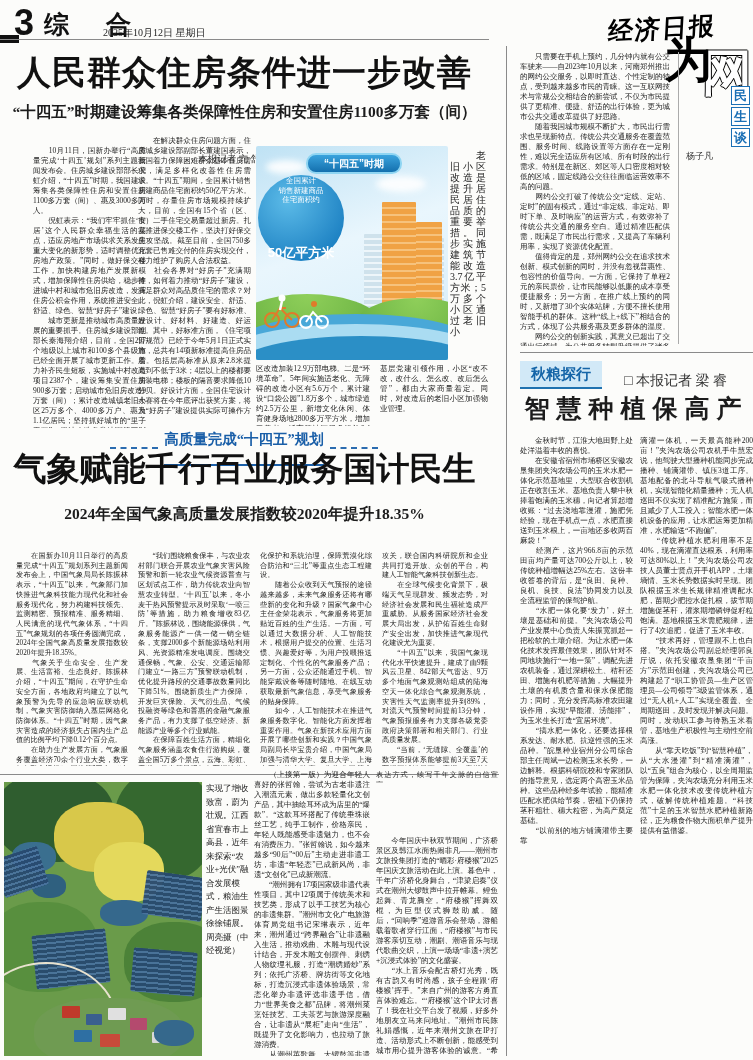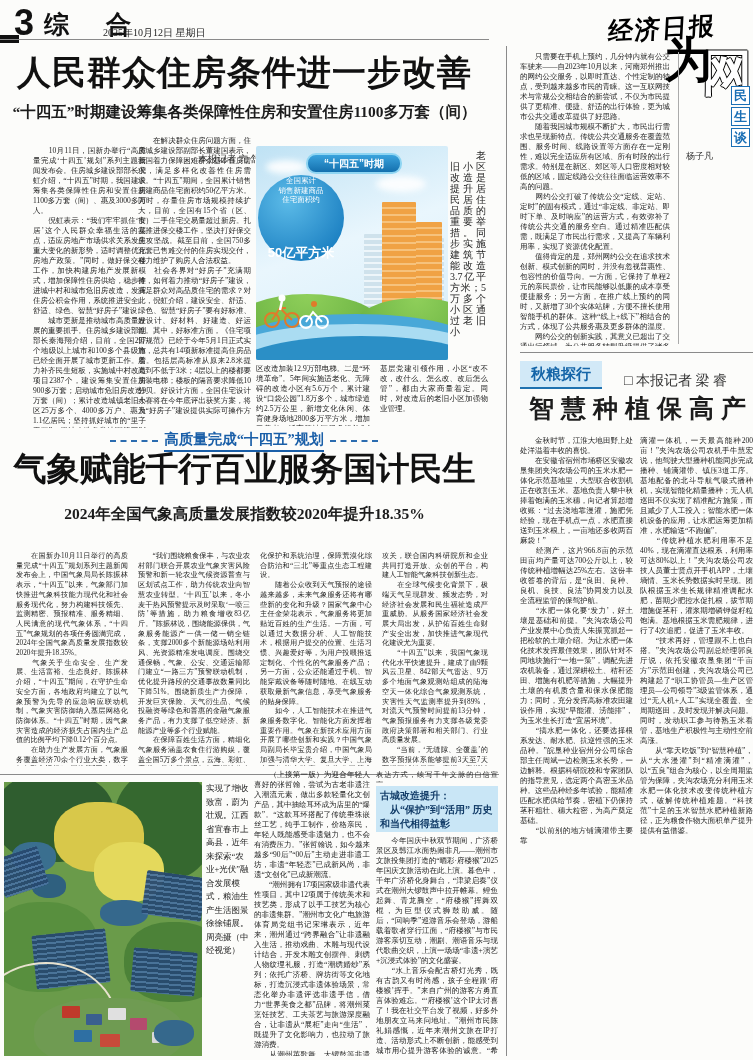--- a/index.html
+++ b/index.html
@@ -37,21 +37,21 @@
           display:flex;flex-direction:column;justify-content:center;
           font-family:"Liberation Sans",sans-serif;white-space:pre-line;}
   .b1{left:2px;top:29px;width:86px;height:86px;font-size:7.5px;line-height:9.5px;gap:40px;}
   .b2{left:58px;top:64px;width:128px;height:128px;font-size:7.5px;line-height:10px;}
   .big{font-size:13px;font-weight:900;line-height:15px;display:block;}
   .big2{font-size:14px;font-weight:900;line-height:16px;display:block;}
   
   .banner{left:110px;top:430px;width:268px;display:flex;align-items:center;}
   .banner .dash{flex:1;border-top:2px dashed #2b6cb0;}
   .banner .btxt{margin:0 6px;font-size:14.5px;font-weight:900;color:#1a5fa8;
-                border-bottom:2px solid #1a5fa8;padding-bottom:1px;}
+                border-bottom:2px solid #1a5fa8;padding-bottom:15px;}
   .t2{left:0;top:447px;width:489px;font-size:33px;}
   .st2{left:0;top:504px;width:489px;font-size:15.5px;font-weight:bold;}
   .div2{left:0;top:774px;width:499px;height:1px;}
   
   .photo{left:4px;top:782px;width:198px;height:274px;overflow:hidden;background:#6a9b4a;}
   .blob{position:absolute;border-radius:45%;}
   .solar{position:absolute;background:repeating-linear-gradient(#27496f 0 3px,#49729d 3px 5px);
          border-radius:2px;opacity:.95;}
   .house{position:absolute;border-radius:1px;}
   .roadline{position:absolute;border:2px solid #e8e2cf;border-radius:50%;background:transparent;}
@@ -72,21 +72,21 @@
          font-size:13px;font-weight:bold;color:#1a6fb5;border:1px solid #1a6fb5;background:#fff;}
   .opinion{left:520px;top:52px;width:150px;height:294px;}
   .op-rule{left:678px;top:52px;width:1px;height:292px;background:#aaa;}
   .author{left:686px;top:150px;font-size:9px;color:#333;}
   .op-hr{left:520px;top:352px;width:233px;height:1px;}
   .qbox{left:520px;top:361px;width:82px;height:26px;line-height:26px;background:#d2e9f7;
         border-bottom:2px solid #1f72b0;color:#1565a8;font-size:15px;font-weight:900;
         text-align:center;font-family:"Liberation Serif",serif;}
   .qby{left:624px;top:372px;font-size:14px;color:#333;}
   .qt{left:520px;top:392px;width:233px;font-size:25px;letter-spacing:7px;font-weight:900;
-      font-family:"Liberation Serif",serif;text-align:right;}
+      font-family:"Liberation Serif",serif;}
 </style>
 </head>
 <body>
 
 <div class="page">
 
   <div class="abs hei pagenum">3</div>
   <div class="abs hei section">综 合</div>
   <div class="abs date">2025年10月12日  星期日</div>
   <div class="abs hdr-block"></div>
@@ -184,23 +184,20 @@
     <div class="house" style="left:96px;top:252px;width:20px;height:13px;background:#c74a3a;"></div>
     <div class="house" style="left:148px;top:250px;width:16px;height:11px;background:#d8d8d8;"></div>
     <div class="blob" style="left:150px;top:238px;width:40px;height:26px;background:#35688c;"></div>
   </div>
   <div class="abs caption">实现了增收致富，蔚为壮观。江西省宜春市上高县，近年来探索“农业+光伏”融合发展模式，粮油生产生活图景徐徐铺展。周亮摄（中经视觉）</div>
 
   <div class="col" style="left:254px;top:770px;width:116px;height:286px;">　　（上接第一版）为迎合年轻人喜好的张哲翰，尝试为古老非遗注入潮流元素，做出多款轻量化文创产品，其中抽绘耳环成为店里的“爆款”。“这款耳环搭配了传统垂珠嵌丝工艺，纯手工制作，价格亲民，年轻人既能感受非遗魅力，也不会有消费压力。”张哲翰说，如今越来越多“90后”“00后”主动走进非遗工坊，非遗“年轻态”已成新风尚，非遗“文创化”已成新潮流。
 　　“潮州拥有17项国家级非遗代表性项目，其中12项属于传统美术和技艺类，形成了以手工技艺为核心的非遗集群。”潮州市文化广电旅游体育局党组书记宋琳表示，近年来，潮州通过“跨界融合”让非遗融入生活，推动戏曲、木雕与现代设计结合，开发木雕文创摆件、刺绣人物纹理礼服，打造“潮绣婚纱”系列；依托广济桥、牌坊街等文化地标，打造沉浸式非遗体验场景，常态化举办非遗评选非遗手信，借力“世界美食之都”品牌，将潮州菜烹饪技艺、工夫茶艺与旅游深度融合，让非遗从“展柜”走向“生活”，既提升了文化影响力，也拉动了旅游消费。
 　　从潮州英歌舞、大锣鼓等非遗展演轮番登场，到精妙的潮绣与木雕走进现代设计，再到醇厚的工夫茶道飘香世界，各类非遗好物、非遗美食在展示品鉴，潮州用行动证明：最好的传承，正是让这些历经时间洗礼的技艺融入当代生活。</div>
   <div class="col" style="left:376px;top:770px;width:122px;height:13px;font-size:7.2px;">表达方式，续写千年文脉的自信宣言。</div>
-  <div class="abs box3">古城改造提升：
-　从“保护”到“活用”  历史
-和当代相得益彰</div>
   <div class="col" style="left:376px;top:836px;width:122px;height:220px;">　　今年国庆中秋双节期间，广济桥景区及韩江水面热闹非凡——潮州市文旅投集团打造的“晒彩·府楼猴”2025年国庆文旅活动在此上演。暮色中，千年广济桥化身舞台，“津梁启奏”仪式在潮州大锣鼓声中拉开帷幕。鲤鱼起舞、青龙腾空，“府楼猴”挥舞双棍，为巨型仪式狮鼓助威。随后，“回响季”巡游音乐会登场，游船载着歌者穿行江面，“府楼猴”与市民游客亲切互动，潮剧、潮语音乐与现代歌曲交织，上演一场场“非遗+演艺+沉浸式体验”的文化盛宴。
 　　“水上音乐会配古桥灯光秀，既有古韵又有时尚感，孩子全程跟‘府楼猴’挥手。”来自广州的游客方勇直言体验难忘。“‘府楼猴’这个IP太讨喜了！我在社交平台发了视频，好多外地朋友立马来问地址。”潮州市民陈礼娟感慨，近年来潮州文旅在IP打造、活动形式上不断创新，能感受到城市用心提升游客体验的诚意。“希望能多收集大家的建议，让更多人爱上潮州，再来潮州。”
 　　此次“晒彩·府楼猴”活动是潮州市文旅投集团在文旅融合方面的又一次创新尝试。集团古城运营团队负责人林婷</div>
 
   <div class="rule vrule-main"></div>
 
   <div class="abs brand">经济日报</div>
   <div class="abs netchar">网</div>
   <div class="abs bigchar">为</div>
   <div class="mchar" style="top:86px;">民</div>

